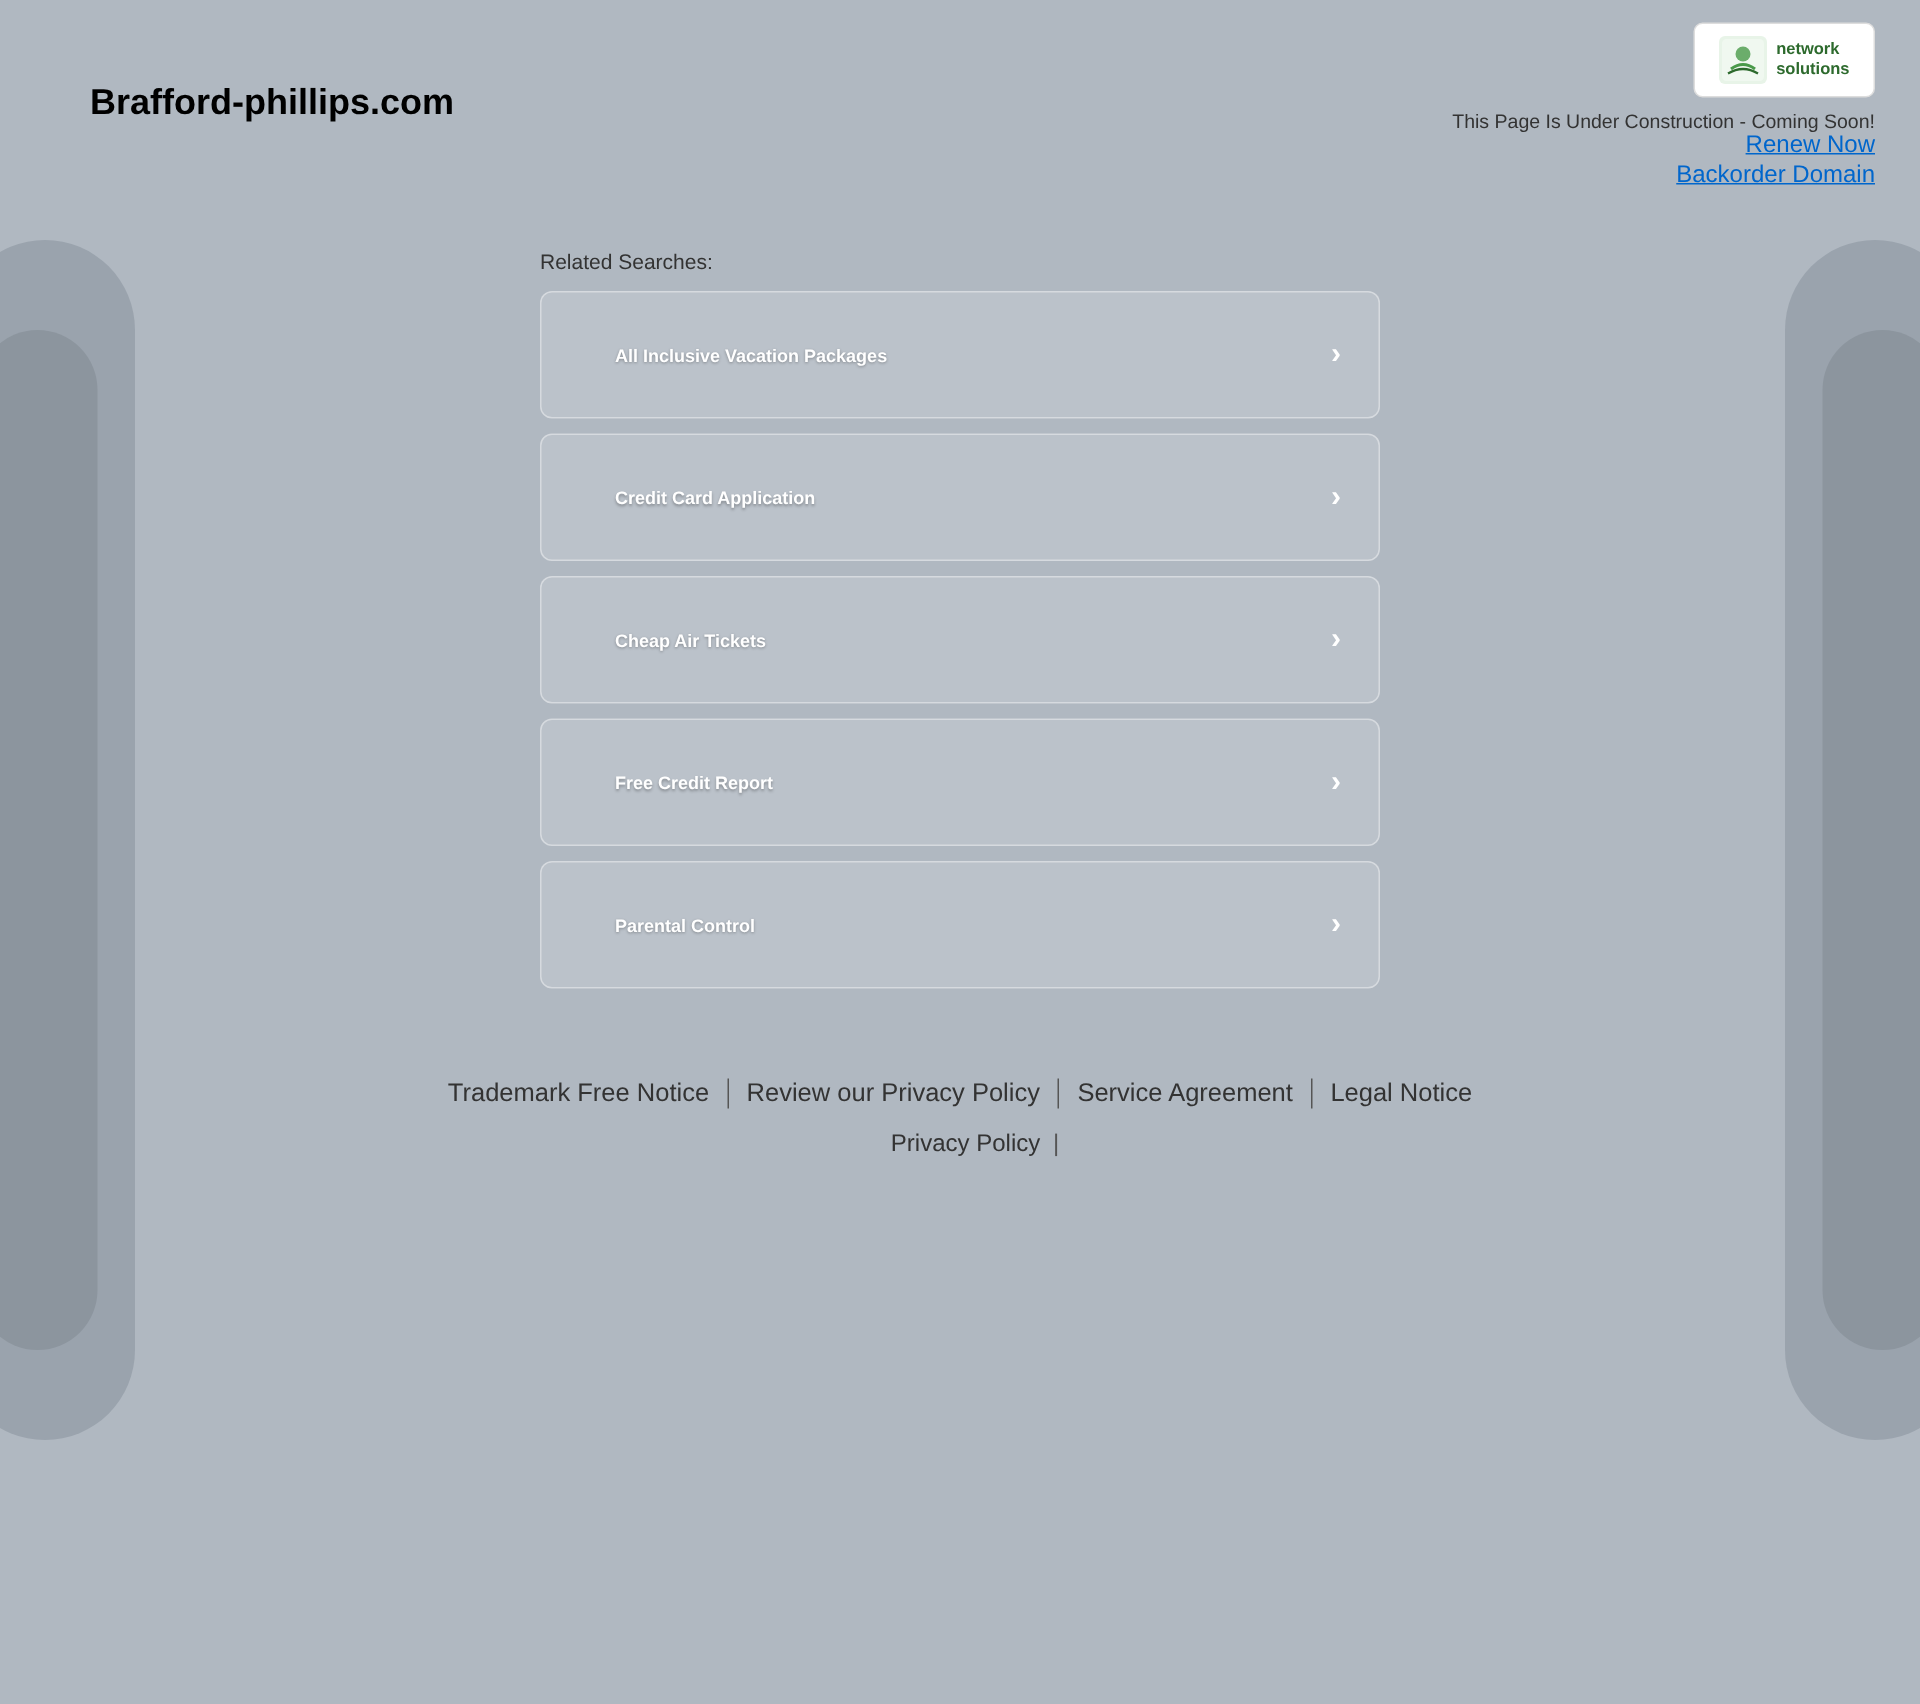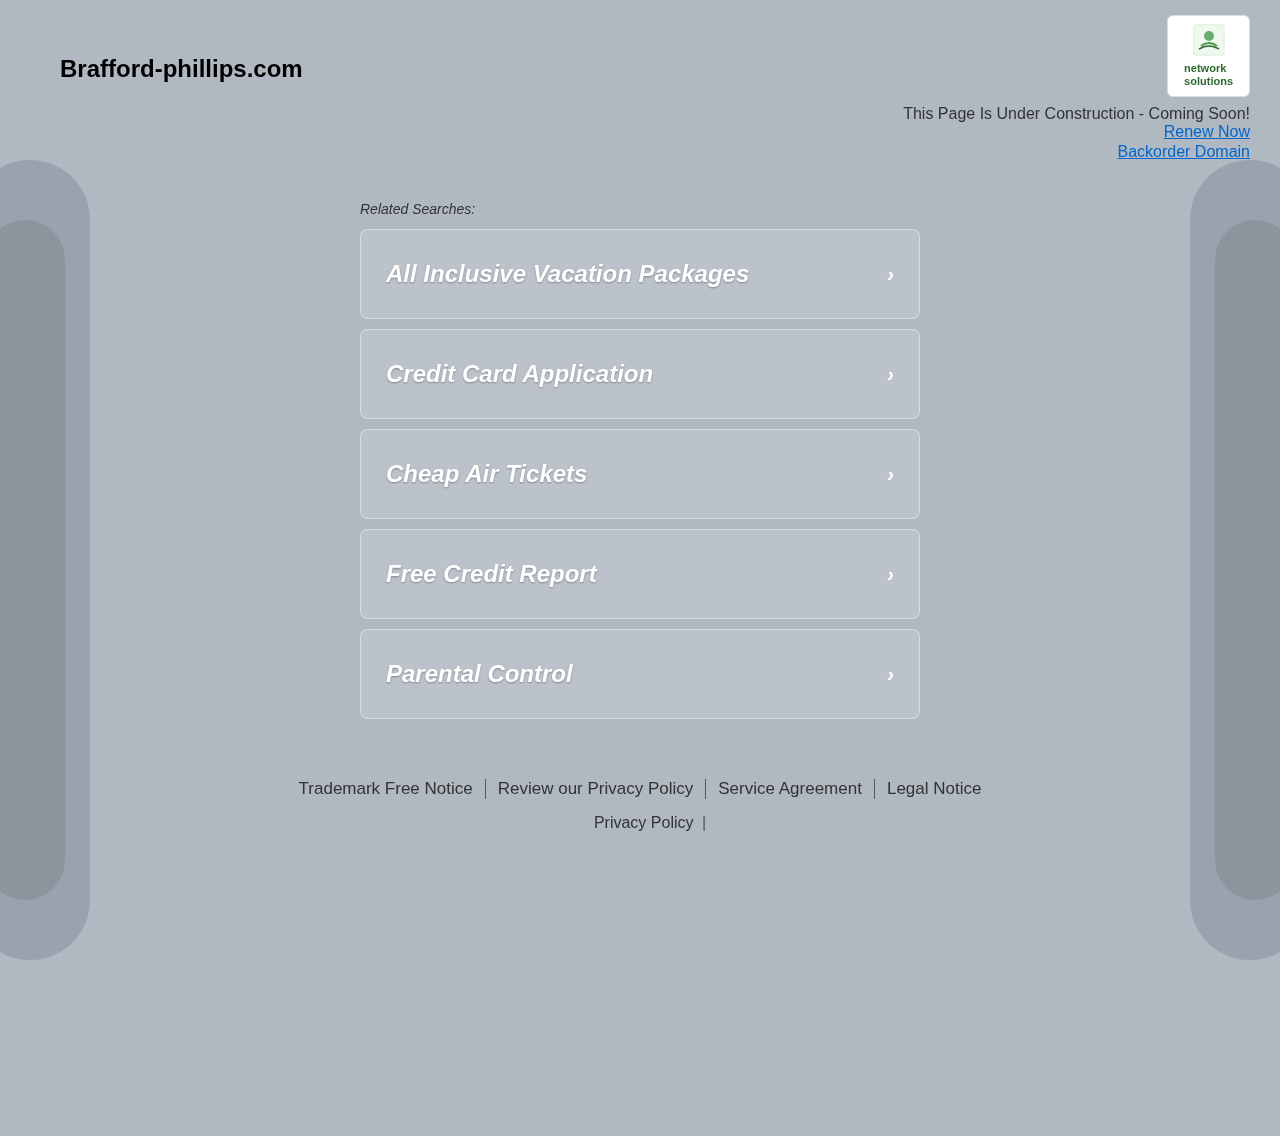--- a/index.html
+++ b/index.html
@@ -75,21 +75,20 @@
 
     .network-solutions-logo {
       background-color: #fff;
       border: 1px solid #ddd;
       border-radius: 6px;
       padding: 8px 16px;
       display: flex;
       align-items: center;
       gap: 6px;
       margin-bottom: 8px;
-      flex-direction: column;
     }
 
     .ns-logo-icon {
       width: 32px;
       height: 32px;
       background-color: #e8f4e8;
       border-radius: 4px;
       display: flex;
       align-items: center;
       justify-content: center;
@@ -107,21 +106,21 @@
       line-height: 1.2;
     }
 
     .ns-logo-text span {
       display: block;
       font-size: 11px;
       color: #2d6a2d;
     }
 
     .header-status {
-      font-size: 16px;
+      font-size: 13px;
       color: #333;
       text-align: right;
     }
 
     .header-links {
       display: flex;
       flex-direction: column;
       align-items: flex-end;
       gap: 2px;
     }
@@ -133,21 +132,20 @@
       cursor: pointer;
     }
 
     
     .main-content {
       position: relative;
       z-index: 10;
       max-width: 600px;
       margin: 30px auto 0;
       padding: 0 20px;
-      font-style: italic;
     }
 
     .related-searches-label {
       font-size: 14px;
       color: #333;
       margin-bottom: 12px;
     }
 
     .search-items {
       display: flex;
@@ -162,24 +160,25 @@
       background-color: rgba(255, 255, 255, 0.15);
       border: 1px solid rgba(255, 255, 255, 0.4);
       border-radius: 8px;
       padding: 30px 25px;
       cursor: pointer;
       text-decoration: none;
       transition: background-color 0.2s;
     }
 
     .search-item-label {
-      font-size: 24px;
+      font-size: 12px;
       font-weight: bold;
       color: #fff;
       text-shadow: 0 1px 2px rgba(0,0,0,0.3);
+      margin-left: 24px;
     }
 
     .search-item-arrow {
       color: #fff;
       font-size: 20px;
       font-weight: bold;
     }
 
     
     .footer {

